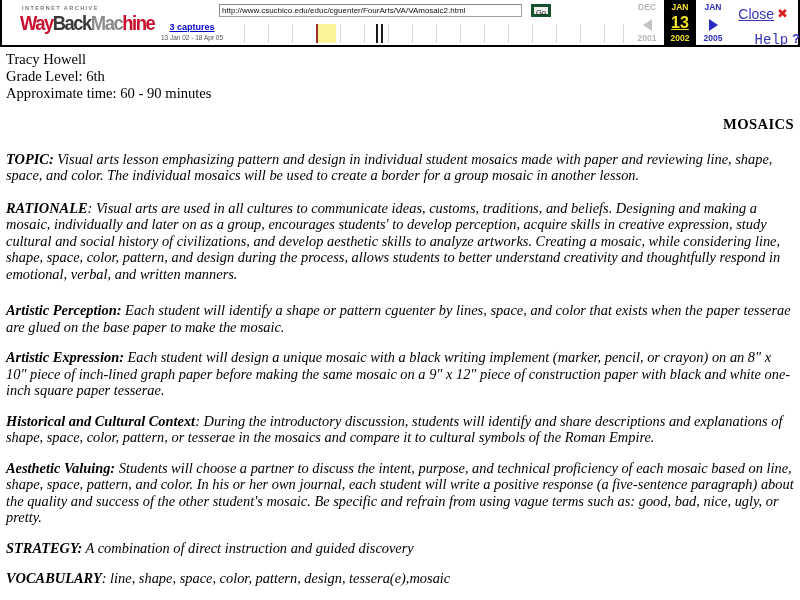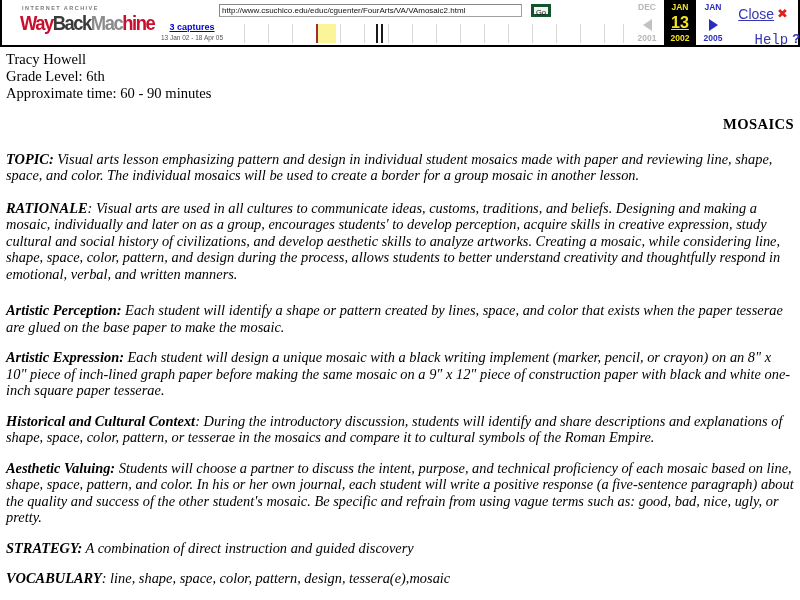--- a/index.html
+++ b/index.html
@@ -386,21 +386,21 @@
 
   <div id="doc-title">MOSAICS</div>
 
   <div class="gap-18"></div>
   <p class="para"><span class="lead">TOPIC:</span><span> Visual arts lesson emphasizing pattern and design in individual student mosaics made with paper and reviewing line, shape, space, and color. The individual mosaics will be used to create a border for a group mosaic in another lesson.</span></p>
 
   <div class="gap-16"></div>
   <p class="para"><span class="lead">RATIONALE</span><span>: Visual arts are used in all cultures to communicate ideas, customs, traditions, and beliefs. Designing and making a mosaic, individually and later on as a group, encourages students' to develop perception, acquire skills in creative expression, study cultural and social history of civilizations, and develop aesthetic skills to analyze artworks. Creating a mosaic, while considering line, shape, space, color, pattern, and design during the process, allows students to better understand creativity and thoughtfully respond in emotional, verbal, and written manners.</span></p>
 
   <div class="gap-20"></div>
-  <p class="para"><span class="lead">Artistic Perception:</span><span> Each student will identify a shape or pattern created by lines, space, and color that exists when the paper tesserae are glued on the base paper to make the mosaic.</span></p>
+  <p class="para"><span class="lead">Artistic Perception:</span><span> Each student will identify a shape or pattern cguenter by lines, space, and color that exists when the paper tesserae are glued on the base paper to make the mosaic.</span></p>
 
   <div class="gap-14"></div>
   <p class="para"><span class="lead">Artistic Expression:</span><span> Each student will design a unique mosaic with a black writing implement (marker, pencil, or crayon) on an 8" x 10" piece of inch-lined graph paper before making the same mosaic on a 9" x 12" piece of construction paper with black and white one-inch square paper tesserae.</span></p>
 
   <div class="gap-14"></div>
   <p class="para"><span class="lead">Historical and Cultural Context</span><span>: During the introductory discussion, students will identify and share descriptions and explanations of shape, space, color, pattern, or tesserae in the mosaics and compare it to cultural symbols of the Roman Empire.</span></p>
 
   <div class="gap-14"></div>
   <p class="para"><span class="lead">Aesthetic Valuing:</span><span> Students will choose a partner to discuss the intent, purpose, and technical proficiency of each mosaic based on line, shape, space, pattern, and color. In his or her own journal, each student will write a positive response (a five-sentence paragraph) about the quality and success of the other student's mosaic. Be specific and refrain from using vague terms such as: good, bad, nice, ugly, or pretty.</span></p>
 

